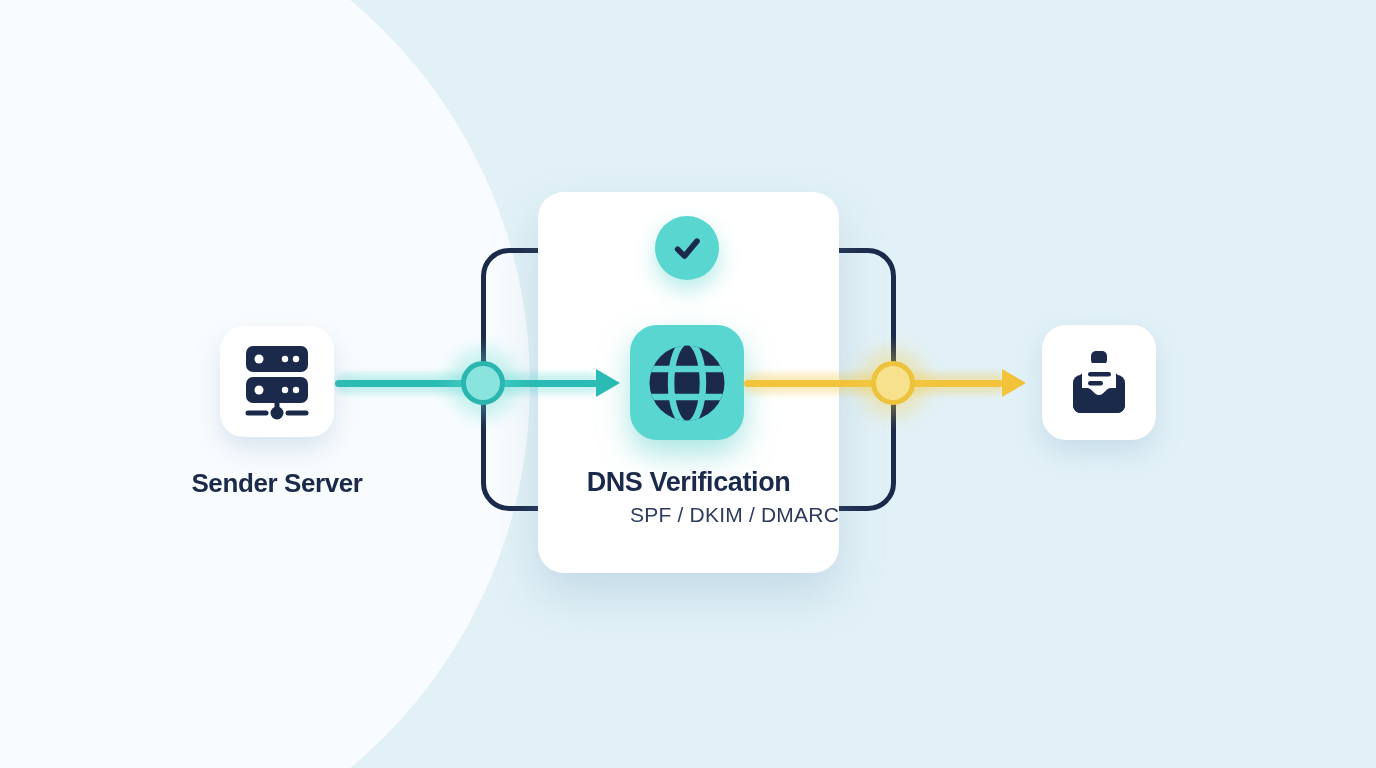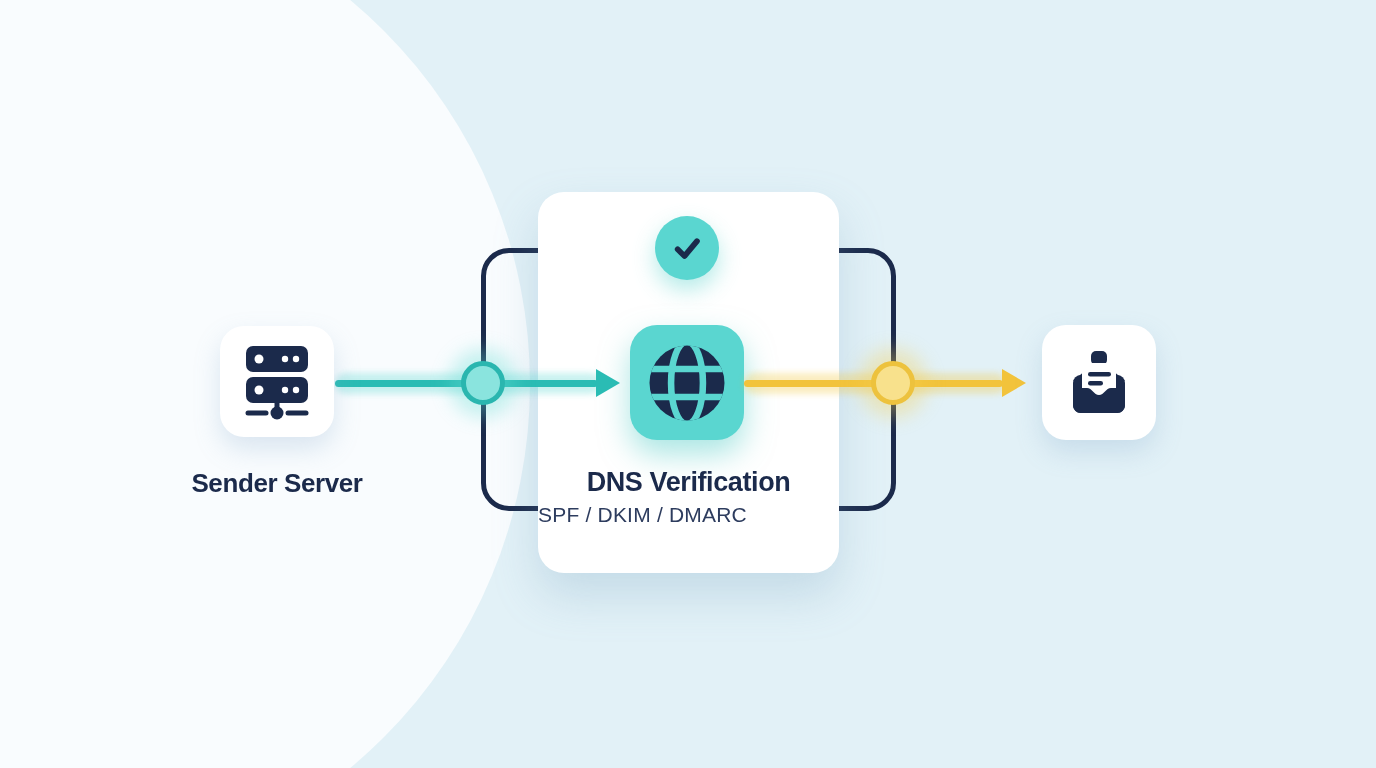--- a/index.html
+++ b/index.html
@@ -155,21 +155,21 @@
     font-size: 27px;
     font-weight: bold;
     letter-spacing: -0.4px;
     color: #1b2a4b;
     z-index: 4;
   }
   .card-subtitle {
     position: absolute;
     left: 538px; top: 503px;
     width: 301px;
-    text-align: left;
+    text-align: right;
     font-size: 21px;
     font-weight: 400;
     letter-spacing: 0.2px;
     color: #2d3c5e;
     z-index: 4;
   }
 
   .icon-svg { display: block; }
 </style>
 </head>

